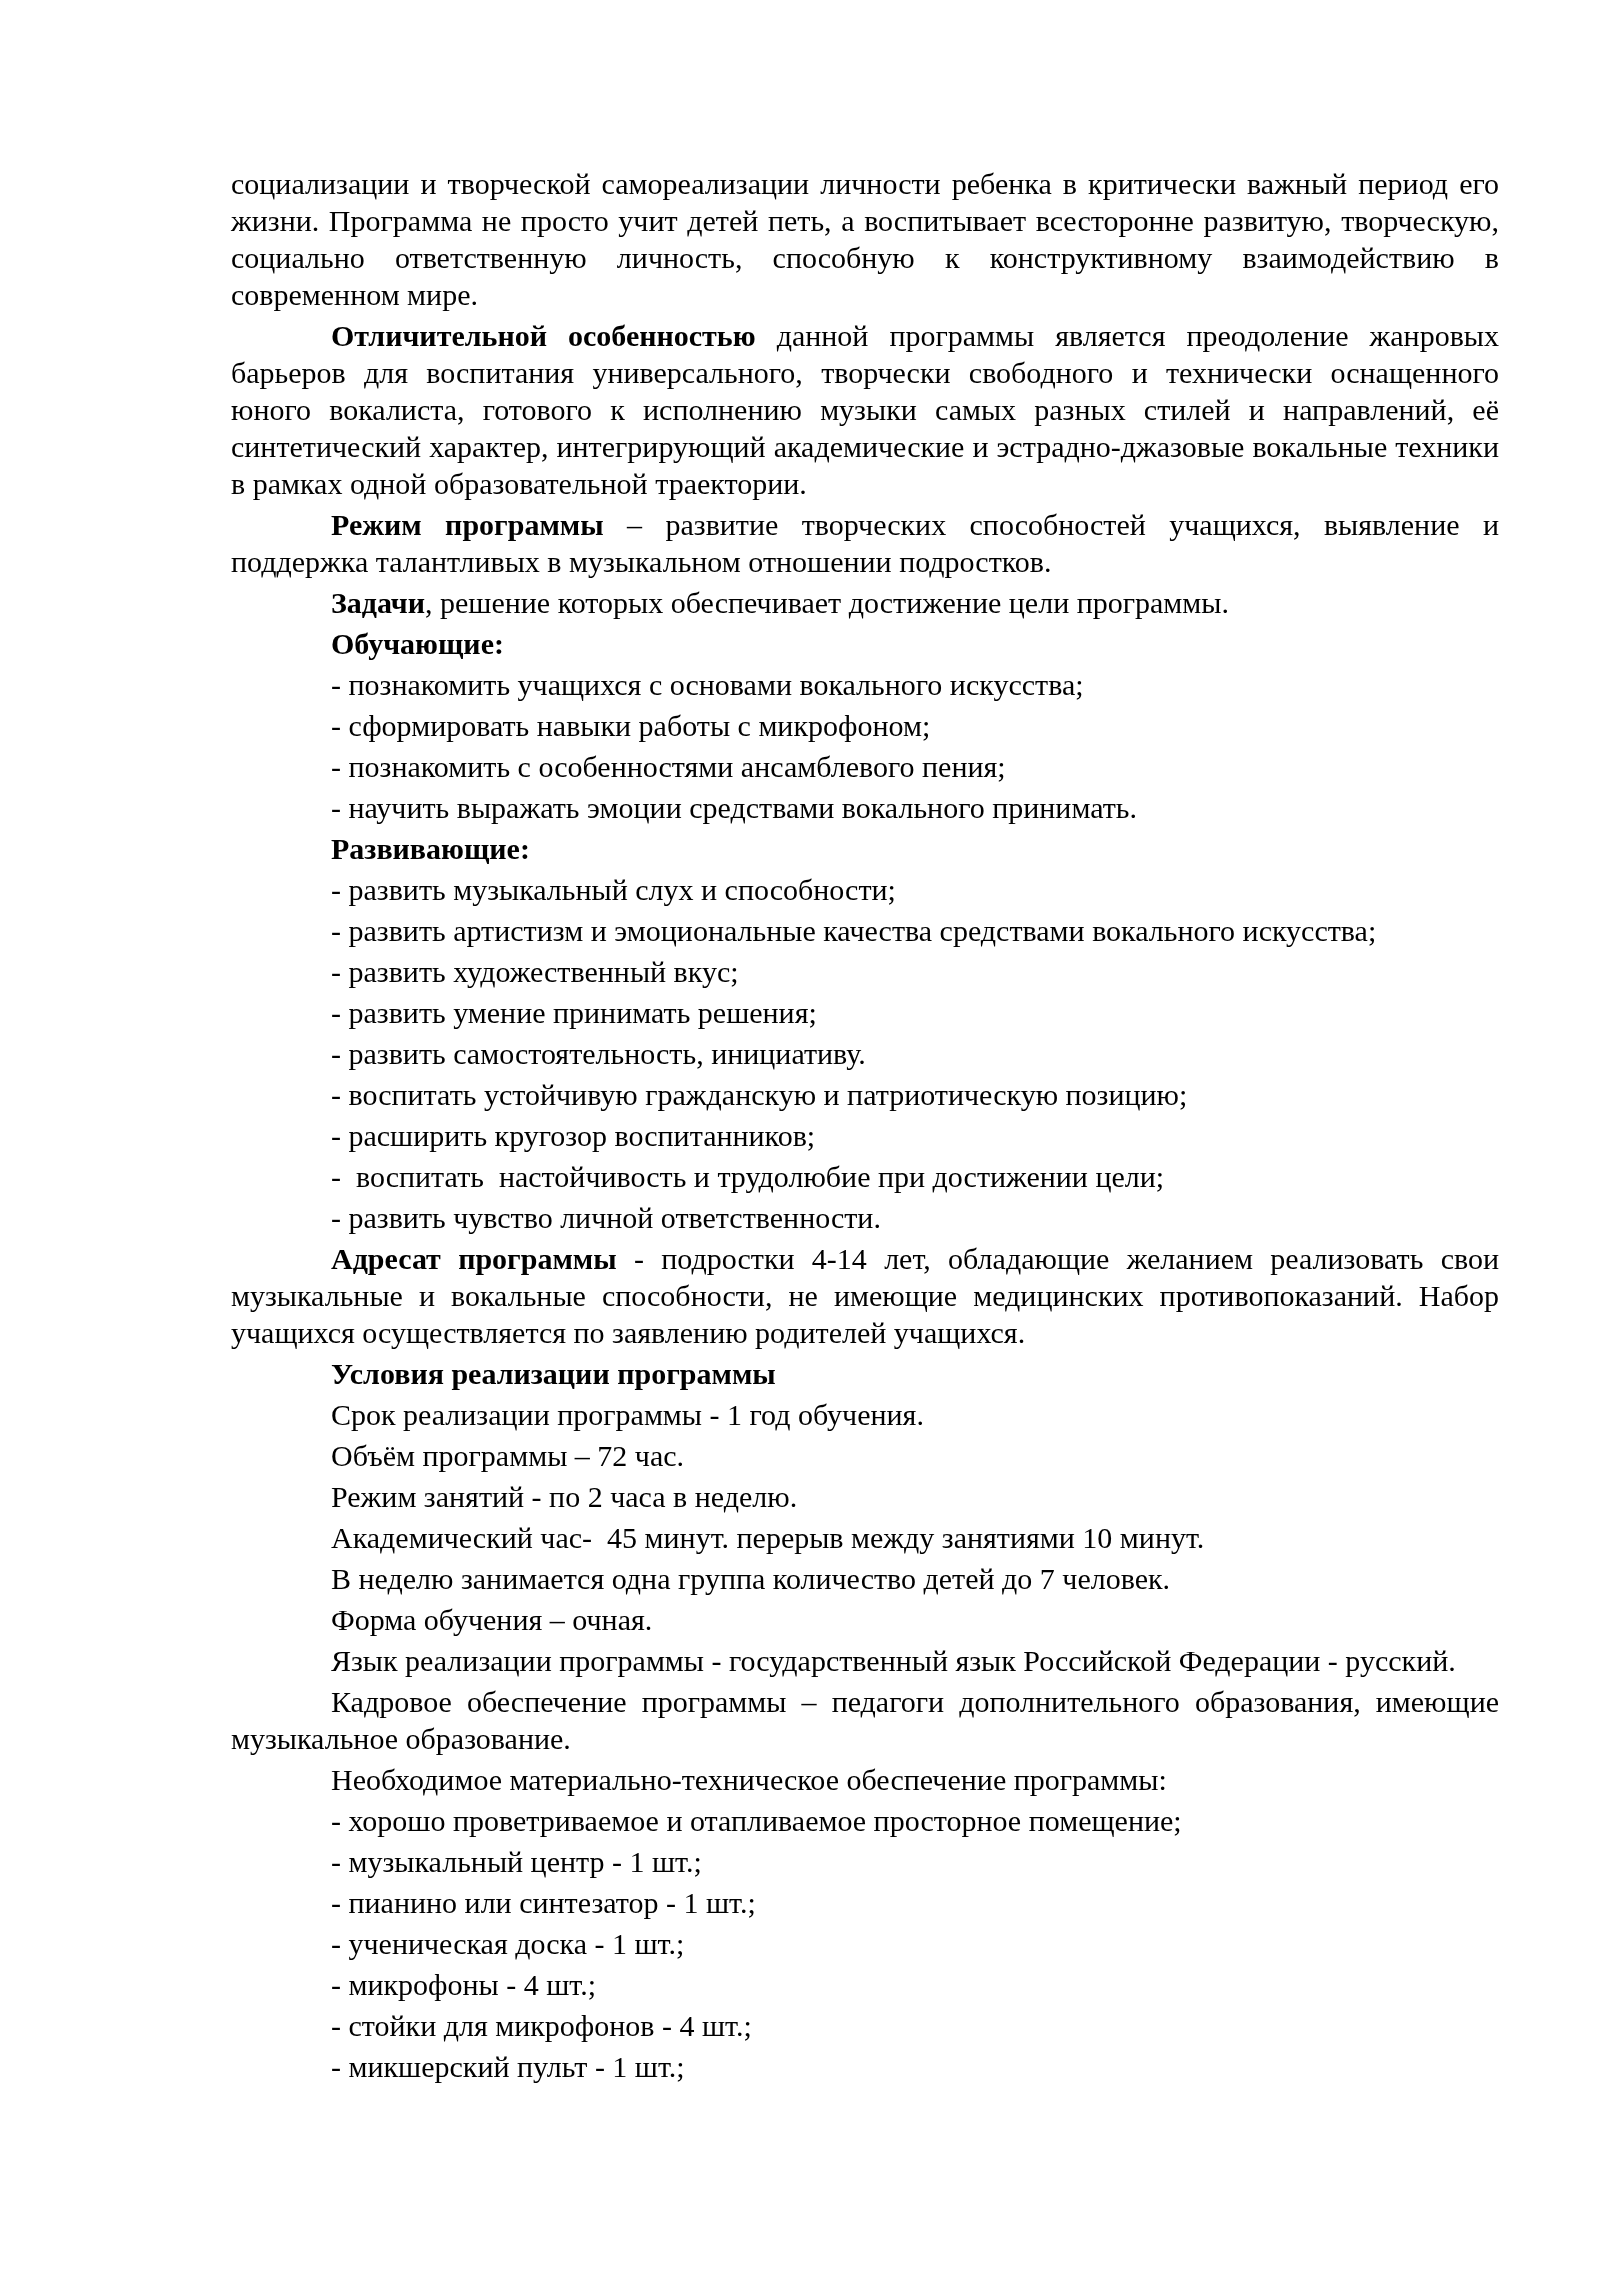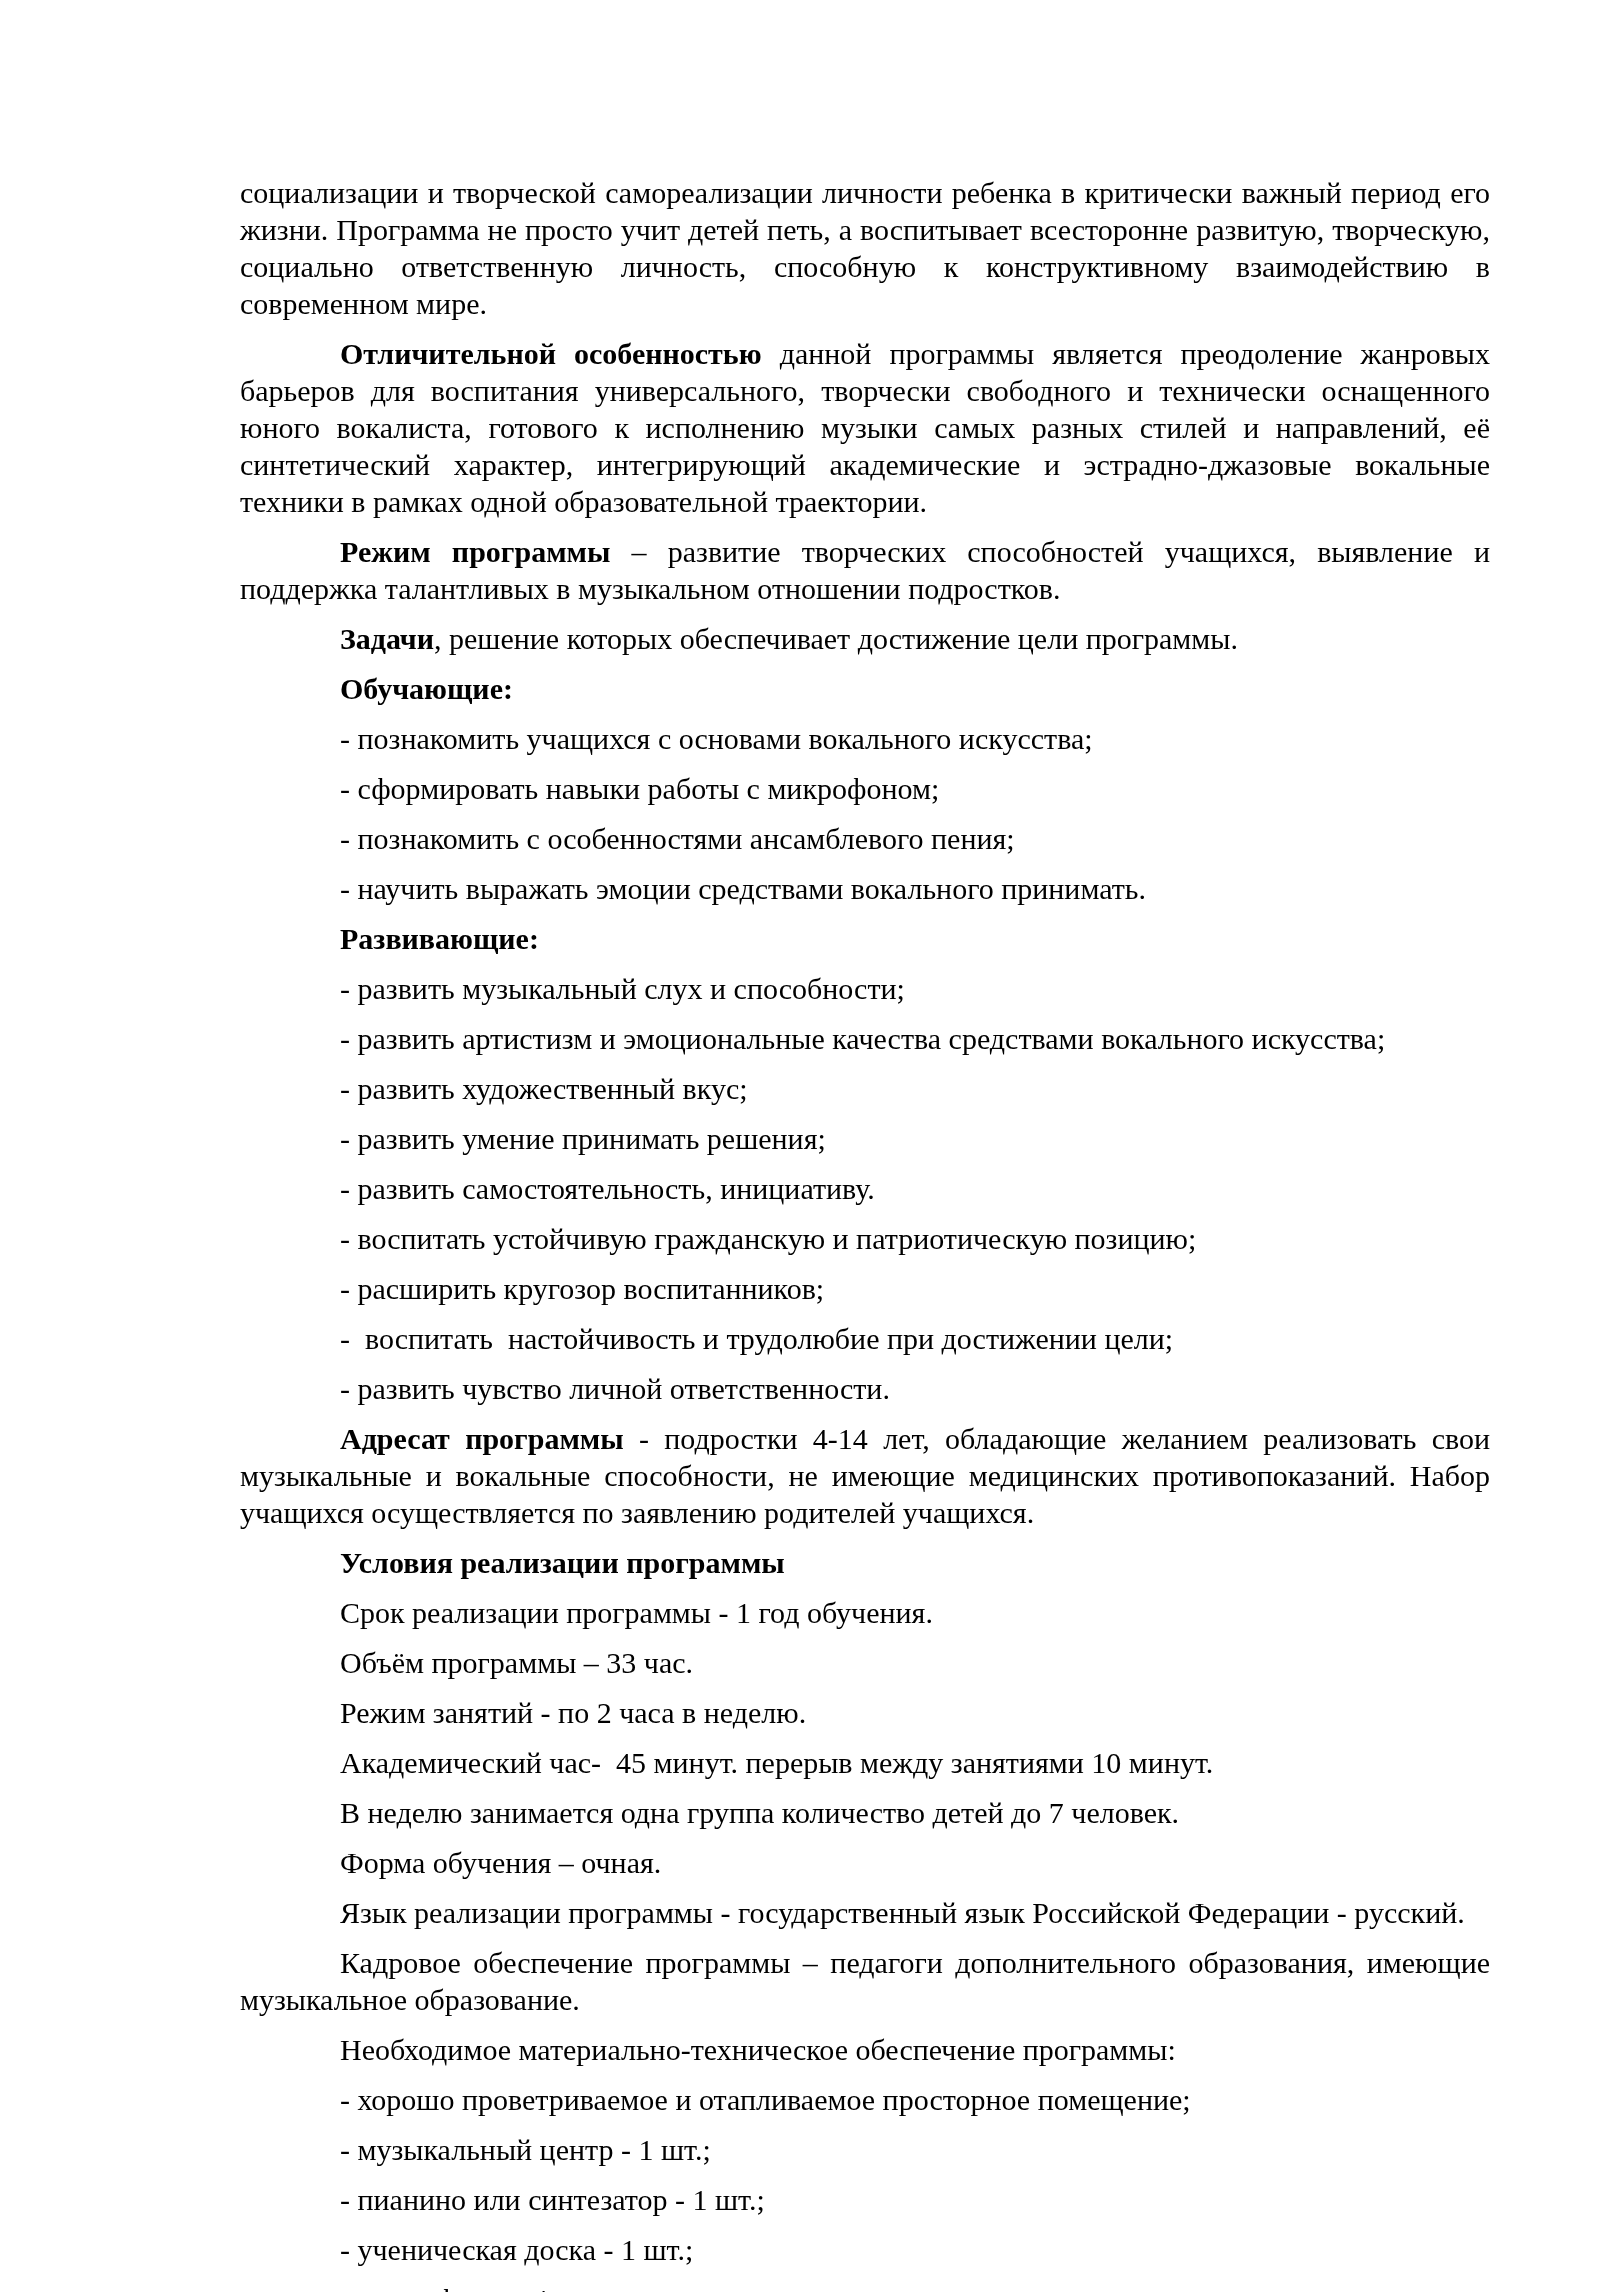--- a/index.html
+++ b/index.html
@@ -14,21 +14,21 @@
     background: #ffffff;
     box-sizing: border-box;
     padding: 161px 118px 0 227px;
     font-family: "Liberation Serif", "DejaVu Serif", serif;
     font-size: 30px;
     line-height: 37px;
     color: #000000;
     overflow: hidden;
   }
   .para {
-    margin: 13px;
+    margin: 4px;
     padding: 0;
     text-align: justify;
     text-indent: 100px;
   }
   .para.no-indent {
     text-indent: 0;
   }
   .para b {
     font-weight: bold;
   }
@@ -53,21 +53,21 @@
       <p class="para"><span>- развить художественный вкус;</span></p>
       <p class="para"><span>- развить умение принимать решения;</span></p>
       <p class="para"><span>- развить самостоятельность, инициативу.</span></p>
       <p class="para"><span>- воспитать устойчивую гражданскую и патриотическую позицию;</span></p>
       <p class="para"><span>- расширить кругозор воспитанников;</span></p>
       <p class="para"><span>- &nbsp;воспитать &nbsp;настойчивость и трудолюбие при достижении цели;</span></p>
       <p class="para"><span>- развить чувство личной ответственности.</span></p>
       <p class="para"><b>Адресат программы </b><span>- подростки 4-14 лет, обладающие желанием реализовать свои музыкальные и вокальные способности, не имеющие медицинских противопоказаний. Набор учащихся осуществляется по заявлению родителей учащихся.</span></p>
       <p class="para"><b>Условия реализации программы</b></p>
       <p class="para"><span>Срок реализации программы - 1 год обучения.</span></p>
-      <p class="para"><span>Объём программы – 33 час.</span></p>
+      <p class="para"><span>Объём программы – 72 час.</span></p>
       <p class="para"><span>Режим занятий - по 2 часа в неделю.</span></p>
       <p class="para"><span>Академический час-&nbsp; 45 минут. перерыв между занятиями 10 минут.</span></p>
       <p class="para"><span>В неделю занимается одна группа количество детей до 7 человек.</span></p>
       <p class="para"><span>Форма обучения – очная.</span></p>
       <p class="para"><span>Язык реализации программы - государственный язык Российской Федерации - русский.</span></p>
       <p class="para"><span>Кадровое обеспечение программы – педагоги дополнительного образования, имеющие музыкальное образование.</span></p>
       <p class="para"><span>Необходимое материально-техническое обеспечение программы:</span></p>
       <p class="para"><span>- хорошо проветриваемое и отапливаемое просторное помещение;</span></p>
       <p class="para"><span>- музыкальный центр - 1 шт.;</span></p>
       <p class="para"><span>- пианино или синтезатор - 1 шт.;</span></p>

